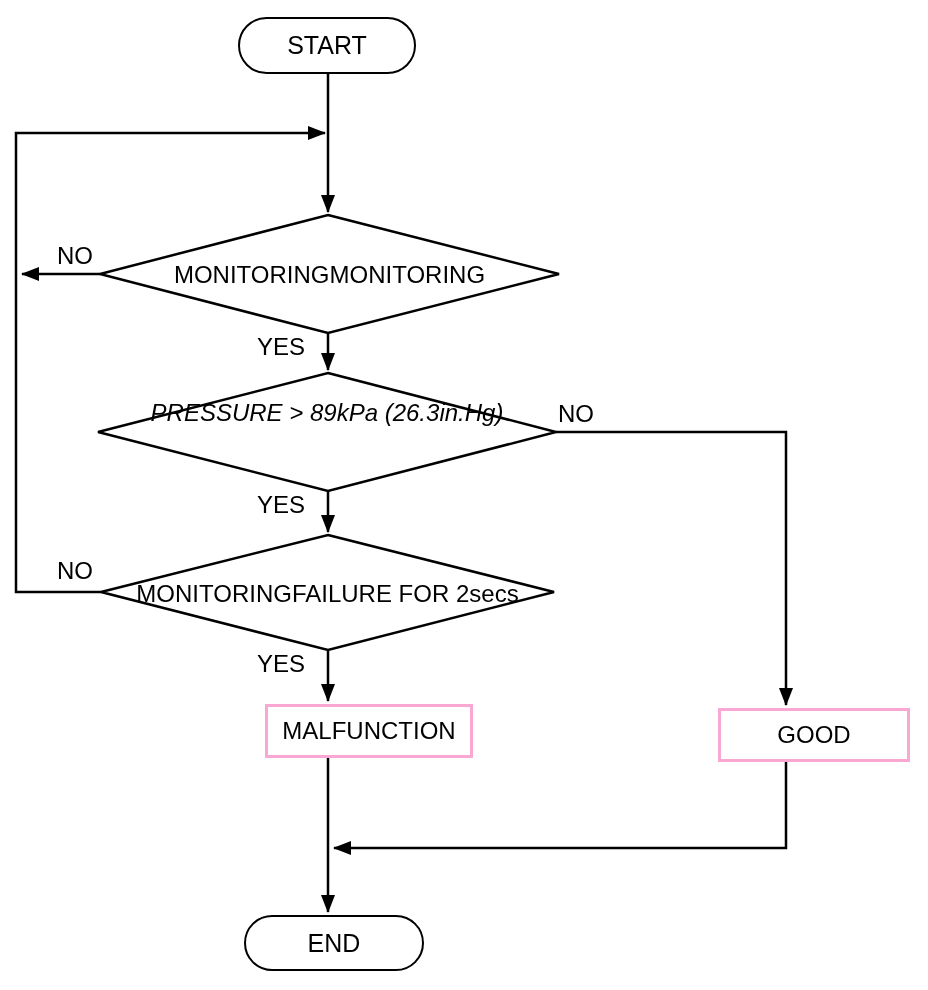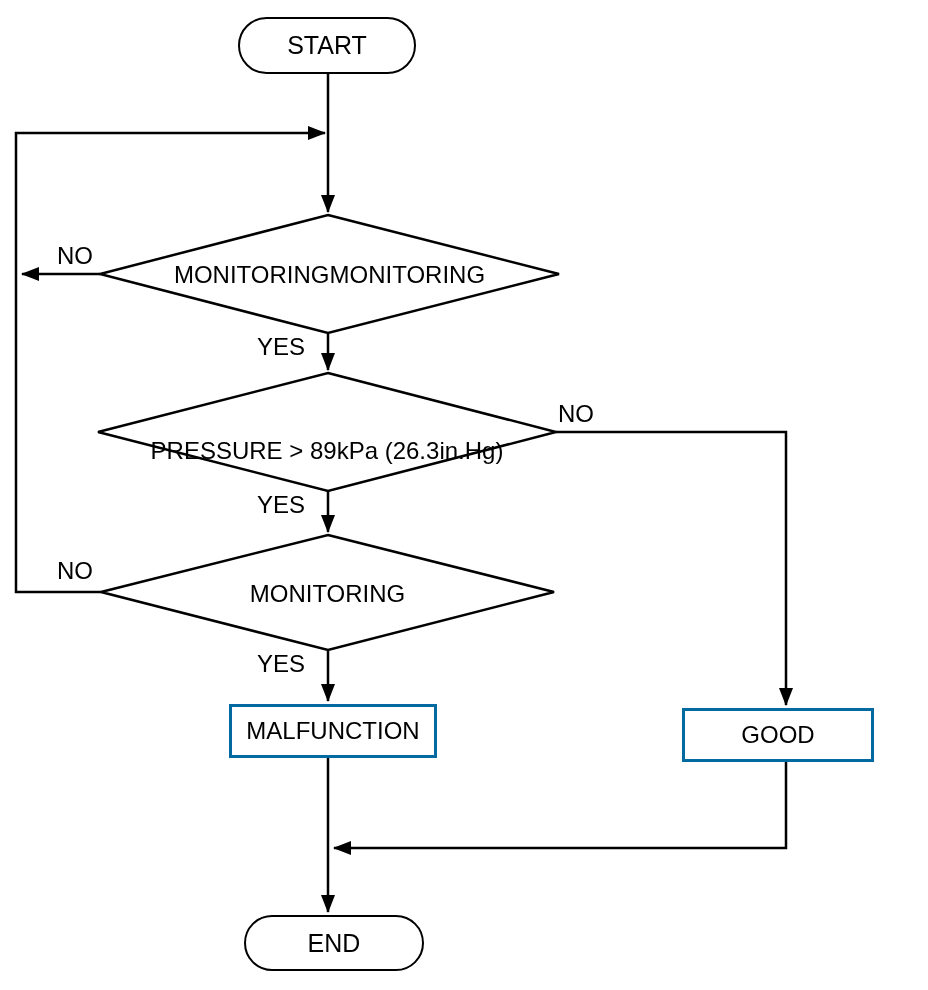--- a/index.html
+++ b/index.html
@@ -32,22 +32,23 @@
     background: #ffffff;
     text-align: center;
     white-space: nowrap;
   }
   .terminal {
     border: 2.5px solid #000000;
     border-radius: 29px;
     font-size: 25px;
   }
   .process {
-    border: 3px solid #0369a1;
+    border: 3px solid #f9a8d4;
     font-size: 24px;
+    margin-left: 36px;
   }
   .diamond-label {
     position: absolute;
     display: flex;
     flex-direction: row;
     align-items: center;
     justify-content: center;
     text-align: center;
     font-size: 24px;
     line-height: 23px;
@@ -59,21 +60,21 @@
     font-size: 24px;
     line-height: 24px;
     white-space: nowrap;
   }
   
   .node-start       { left: 238px; top: 17px;  width: 178px; height: 57px; }
   .node-end         { left: 244px; top: 915px; width: 180px; height: 56px; }
   .node-malfunction { left: 229px; top: 704px; width: 208px; height: 54px; }
   .node-good        { left: 682px; top: 708px; width: 192px; height: 54px; }
   .label-monitoring { left: 100px; top: 217px; width: 459px; height: 115px; }
-  .label-pressure   { left: 98px;  top: 393px; width: 458px; height: 114px; }
+  .label-pressure   { left: 98px;  top: 355px; width: 458px; height: 114px; font-style: italic; }
   .label-continuous { left: 101px; top: 537px; width: 453px; height: 112px; }
   
   .elabel-monitoring-no  { left: 57px;  top: 244px; }
   .elabel-monitoring-yes { left: 257px; top: 335px; }
   .elabel-pressure-no    { left: 558px; top: 402px; }
   .elabel-pressure-yes   { left: 257px; top: 493px; }
   .elabel-continuous-no  { left: 57px;  top: 559px; }
   .elabel-continuous-yes { left: 257px; top: 652px; }
 </style>
 </head>
@@ -123,20 +124,21 @@
     <span>MONITORING</span>
     <span>MONITORING</span>
   </div>
 
   <div class="diamond-label label-pressure">
     <span>PRESSURE &gt; 89kPa (26.3in.Hg)</span>
   </div>
 
   <div class="diamond-label label-continuous">
     <span>MONITORING</span>
+    <span>FAILURE FOR 2secs</span>
   </div>
 
   <div class="edge-label elabel-monitoring-no">NO</div>
   <div class="edge-label elabel-monitoring-yes">YES</div>
   <div class="edge-label elabel-pressure-no">NO</div>
   <div class="edge-label elabel-pressure-yes">YES</div>
   <div class="edge-label elabel-continuous-no">NO</div>
   <div class="edge-label elabel-continuous-yes">YES</div>
 
 </div>

